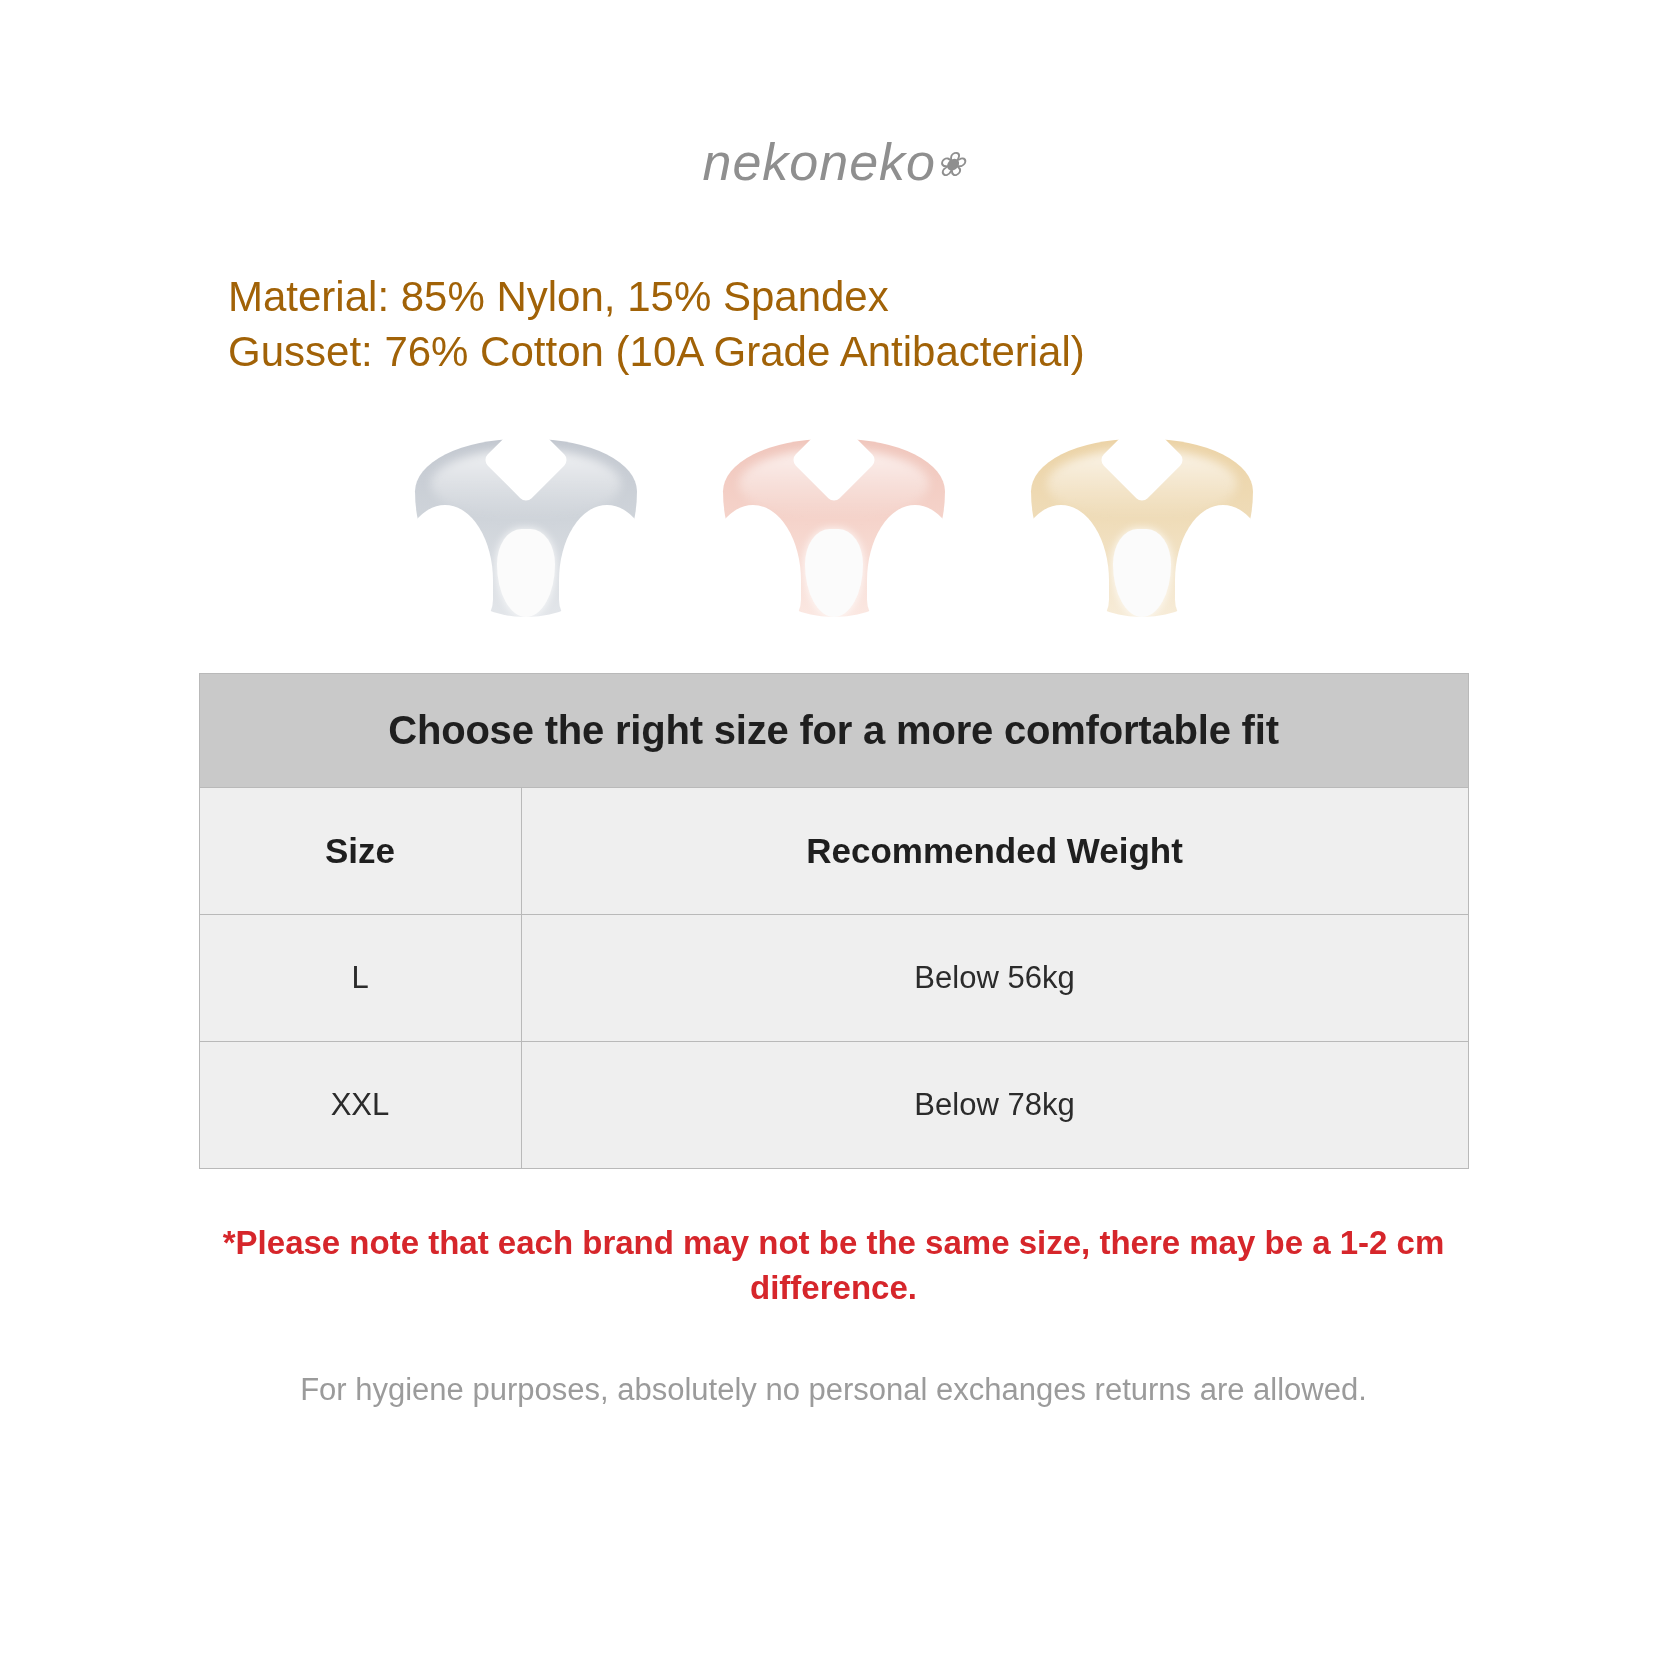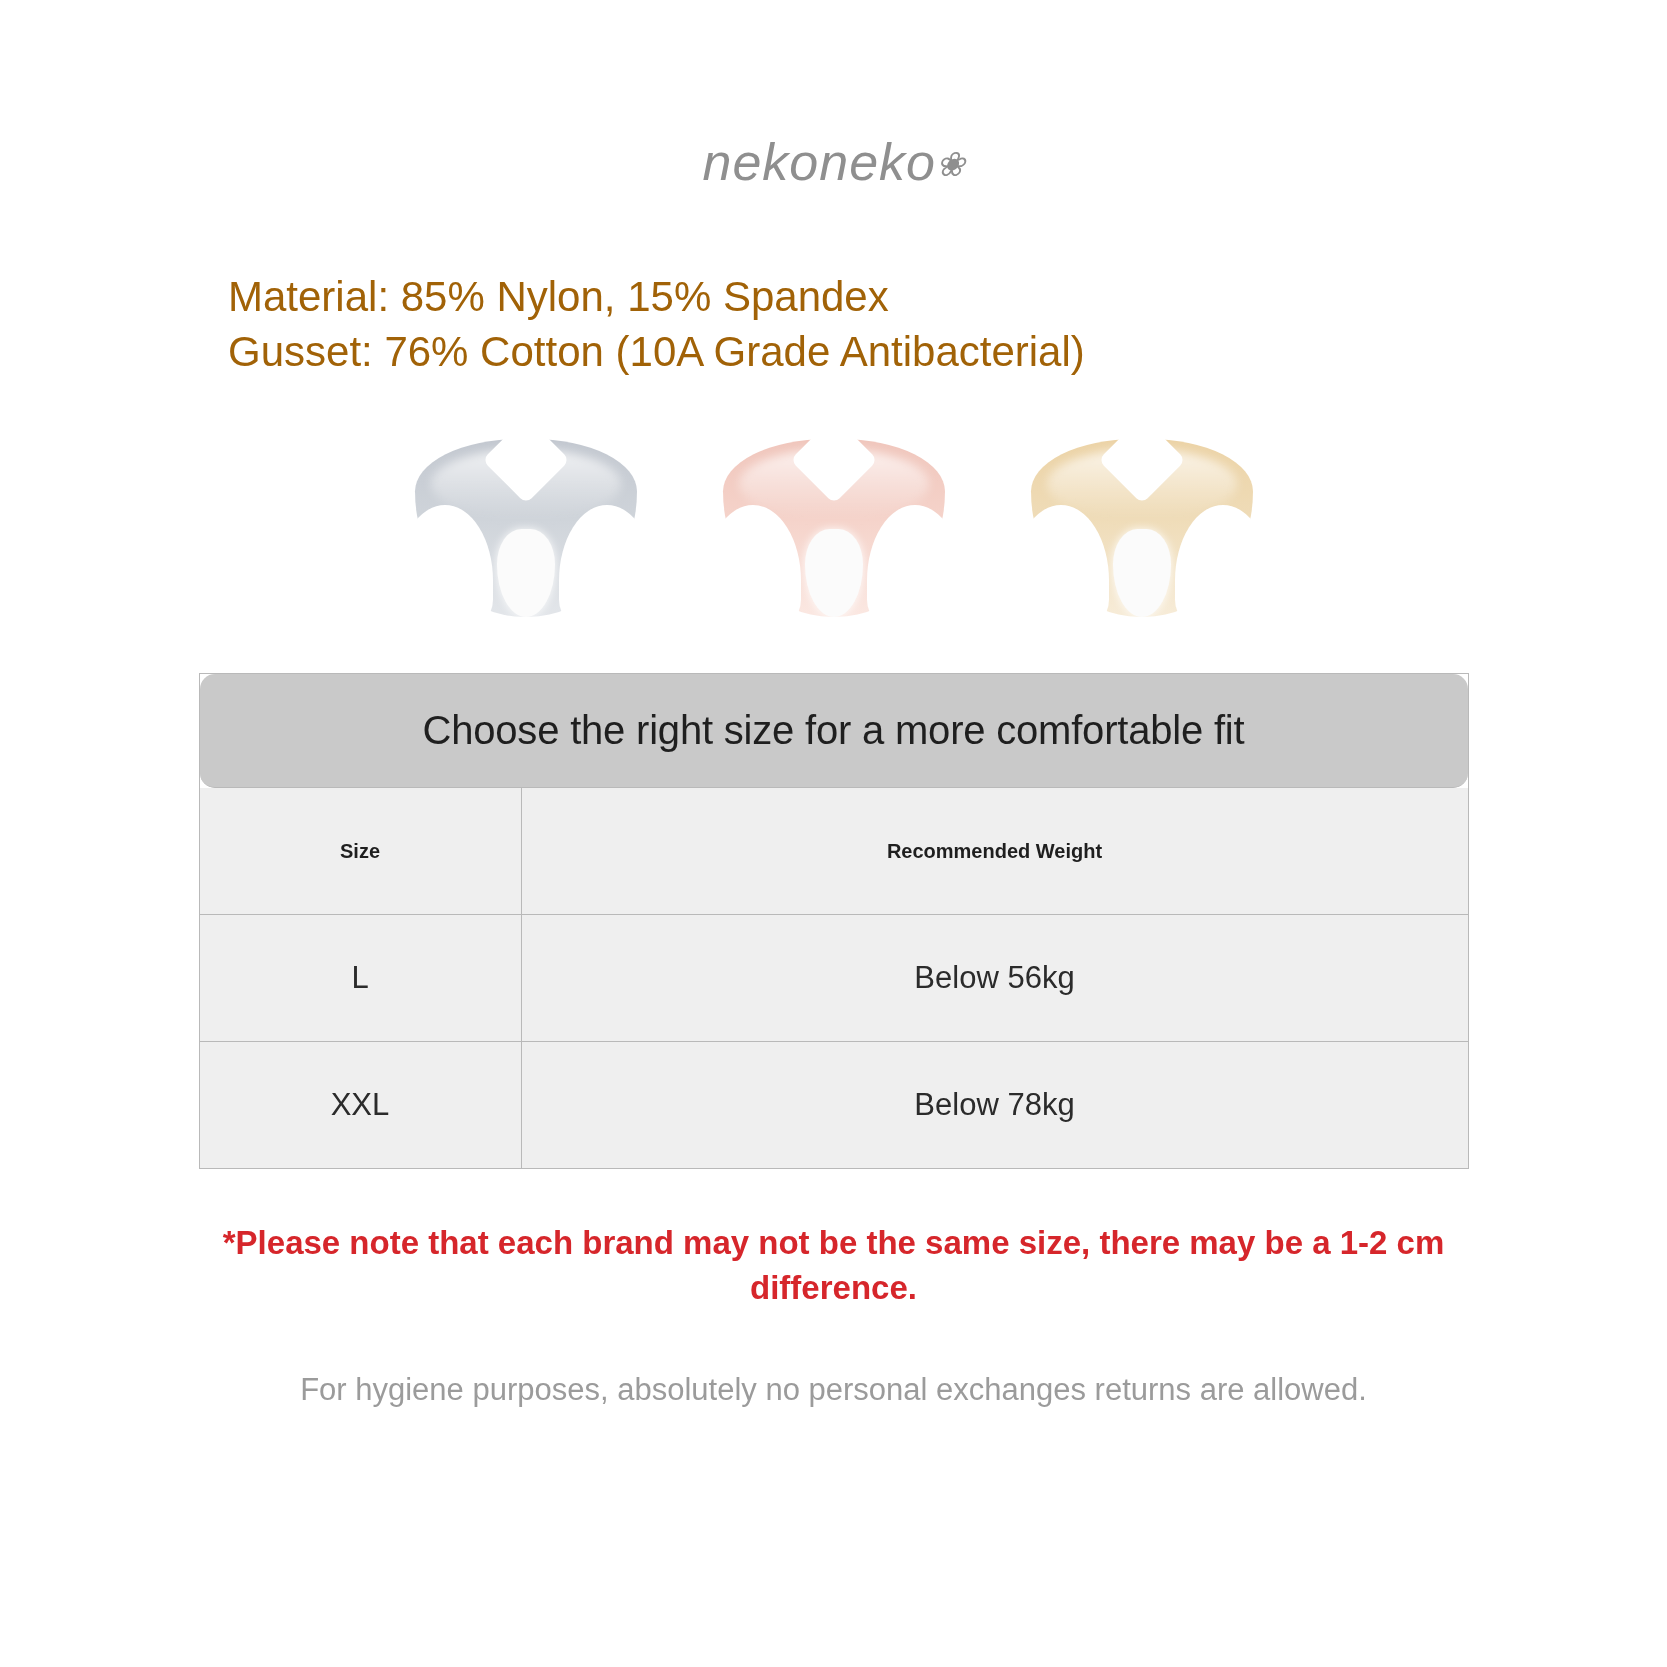--- a/index.html
+++ b/index.html
@@ -119,26 +119,25 @@
     margin: 48px auto 0;
     width: 1270px;
     border: 1px solid #b9b9b9;
     border-bottom: none;
     box-sizing: border-box;
   }
   .t-head {
     background: #c9c9c9;
     text-align: center;
     font-size: 40px;
-    font-weight: normal;
+    font-weight: bold;
     color: #1f1f1f;
     padding: 34px 10px 34px;
     border-bottom: 1px solid #b9b9b9;
     letter-spacing: -0.2px;
-    border-radius: 15px;
   }
   .t-row {
     display: flex;
     border-bottom: 1px solid #b9b9b9;
     background: #efefef;
   }
   .t-row .c-size {
     width: 322px;
     box-sizing: border-box;
     border-right: 1px solid #b9b9b9;
@@ -150,21 +149,21 @@
   .t-row .c-weight {
     flex: 1;
     text-align: center;
     display: flex;
     align-items: center;
     justify-content: center;
   }
   .t-row.header-row .c-size,
   .t-row.header-row .c-weight {
     font-weight: bold;
-    font-size: 20px;
+    font-size: 35px;
     height: 126px;
     color: #1f1f1f;
   }
   .t-row.data-row .c-size,
   .t-row.data-row .c-weight {
     font-size: 31px;
     height: 126px;
     color: #2b2b2b;
     font-weight: 400;
   }

